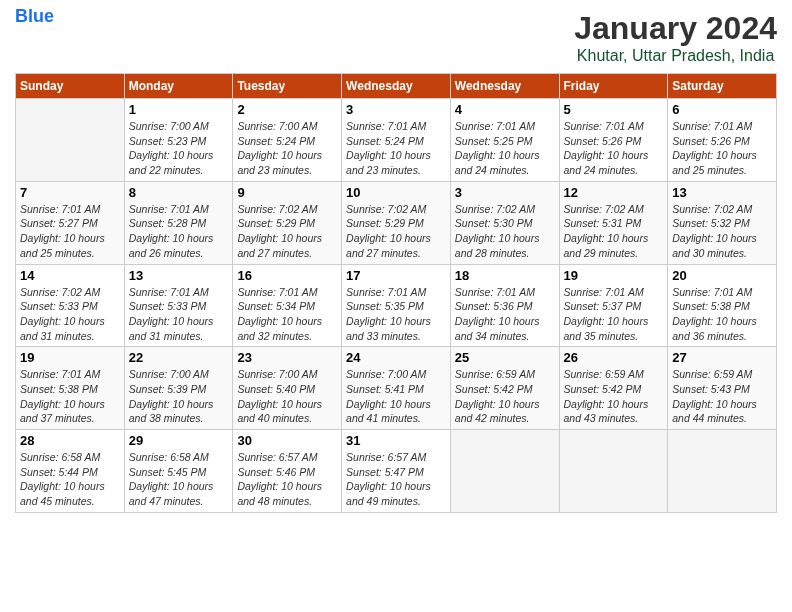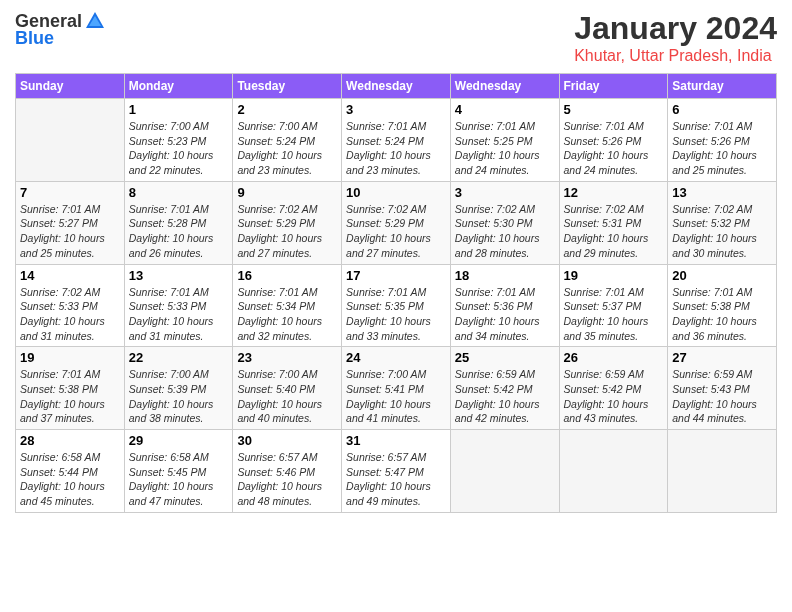--- a/index.html
+++ b/index.html
@@ -29,38 +29,38 @@
       font-size: 18px;
       font-weight: bold;
       color: #333;
     }
     .logo-text-blue {
       font-size: 18px;
       font-weight: bold;
       color: #1a73e8;
     }
     .title-block {
-      text-align: left;
+      text-align: center;
     }
     .main-title {
       font-size: 32px;
       font-weight: bold;
       color: #333;
     }
     .subtitle {
       font-size: 16px;
-      color: #ef4444;
+      color: #14532d;
     }
     table {
       width: 100%;
       border-collapse: collapse;
       font-size: 11px;
     }
     thead tr th {
-      background-color: #8b5cf6;
+      background-color: #c2410c;
       color: #fff;
       padding: 5px 4px;
       text-align: left;
       font-size: 12px;
       font-weight: bold;
       border: 1px solid #ccc;
     }
     tbody tr td {
       border: 1px solid #ccc;
       padding: 3px 4px;
@@ -92,27 +92,20 @@
       flex-direction: column;
       align-items: flex-start;
     }
   </style>
 </head>
 <body>
 
 <div class="container">
   <div class="header-row">
     <div class="logo-wrapper">
-      <div class="logo">
-        <span class="logo-text-general">General</span>
-        <svg width="22" height="22" viewBox="0 0 22 22">
-          <polygon points="11,2 20,18 2,18" fill="#1a73e8"></polygon>
-          <polygon points="11,6 17,16 5,16" fill="#4da6ff"></polygon>
-        </svg>
-      </div>
       <span class="logo-text-blue" style="margin-top:-4px;">Blue</span>
     </div>
     <div class="title-block">
       <div class="main-title">January 2024</div>
       <div class="subtitle">Khutar, Uttar Pradesh, India</div>
     </div>
   </div>
 
   <table>
     <thead>

